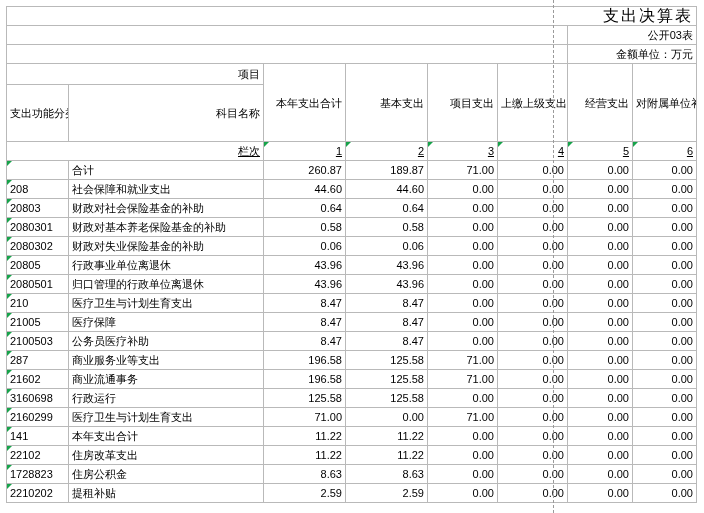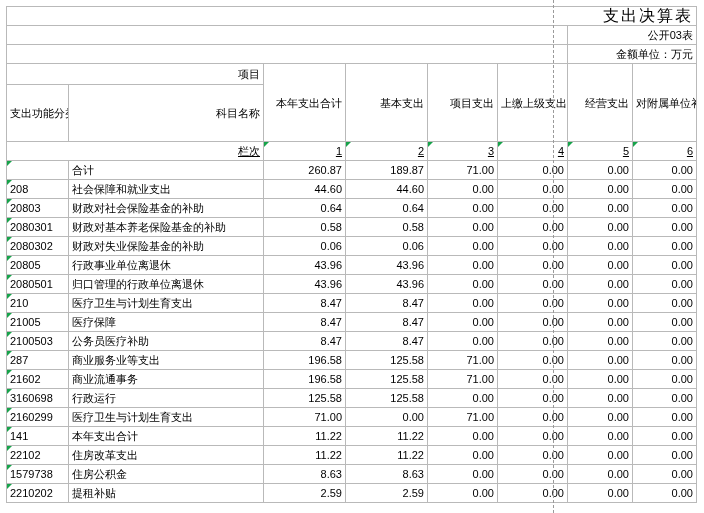--- a/index.html
+++ b/index.html
@@ -284,21 +284,21 @@
           <td class="code mark">22102</td>
           <td class="name indent1">住房改革支出</td>
           <td class="num">11.22</td>
           <td class="num">11.22</td>
           <td class="num">0.00</td>
           <td class="num">0.00</td>
           <td class="num">0.00</td>
           <td class="num">0.00</td>
         </tr>
         <tr>
-          <td class="code mark">1579738</td>
+          <td class="code mark">1728823</td>
           <td class="name indent2">住房公积金</td>
           <td class="num">8.63</td>
           <td class="num">8.63</td>
           <td class="num">0.00</td>
           <td class="num">0.00</td>
           <td class="num">0.00</td>
           <td class="num">0.00</td>
         </tr>
         <tr>
           <td class="code mark">2210202</td>

